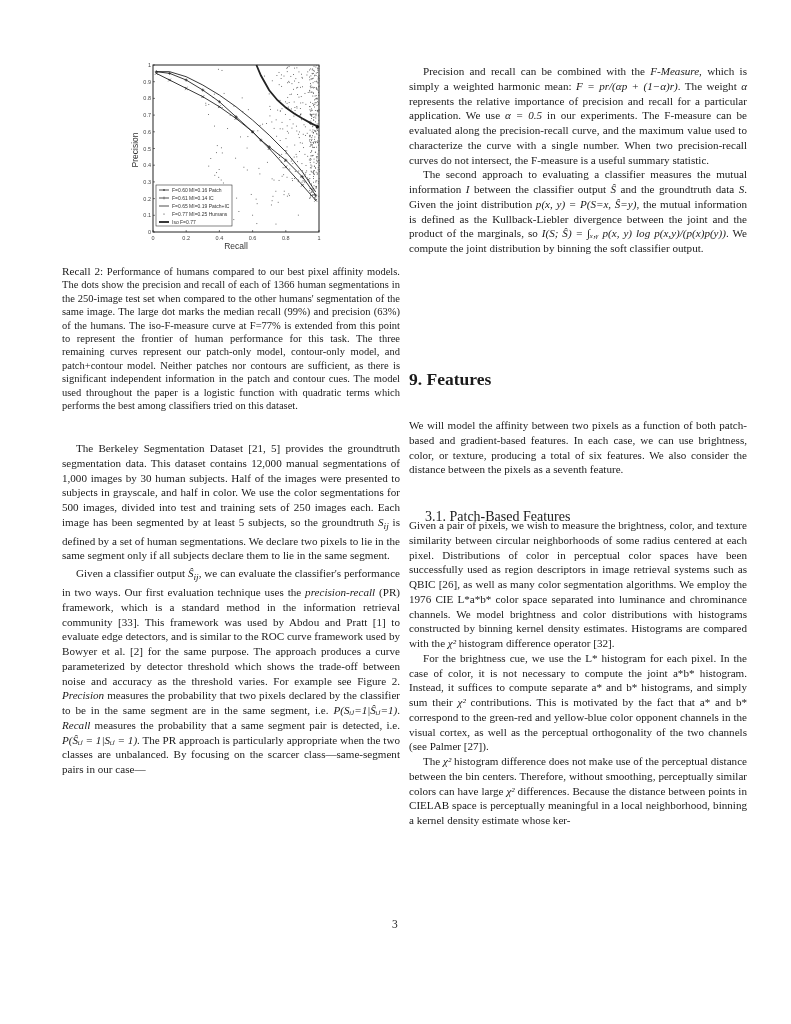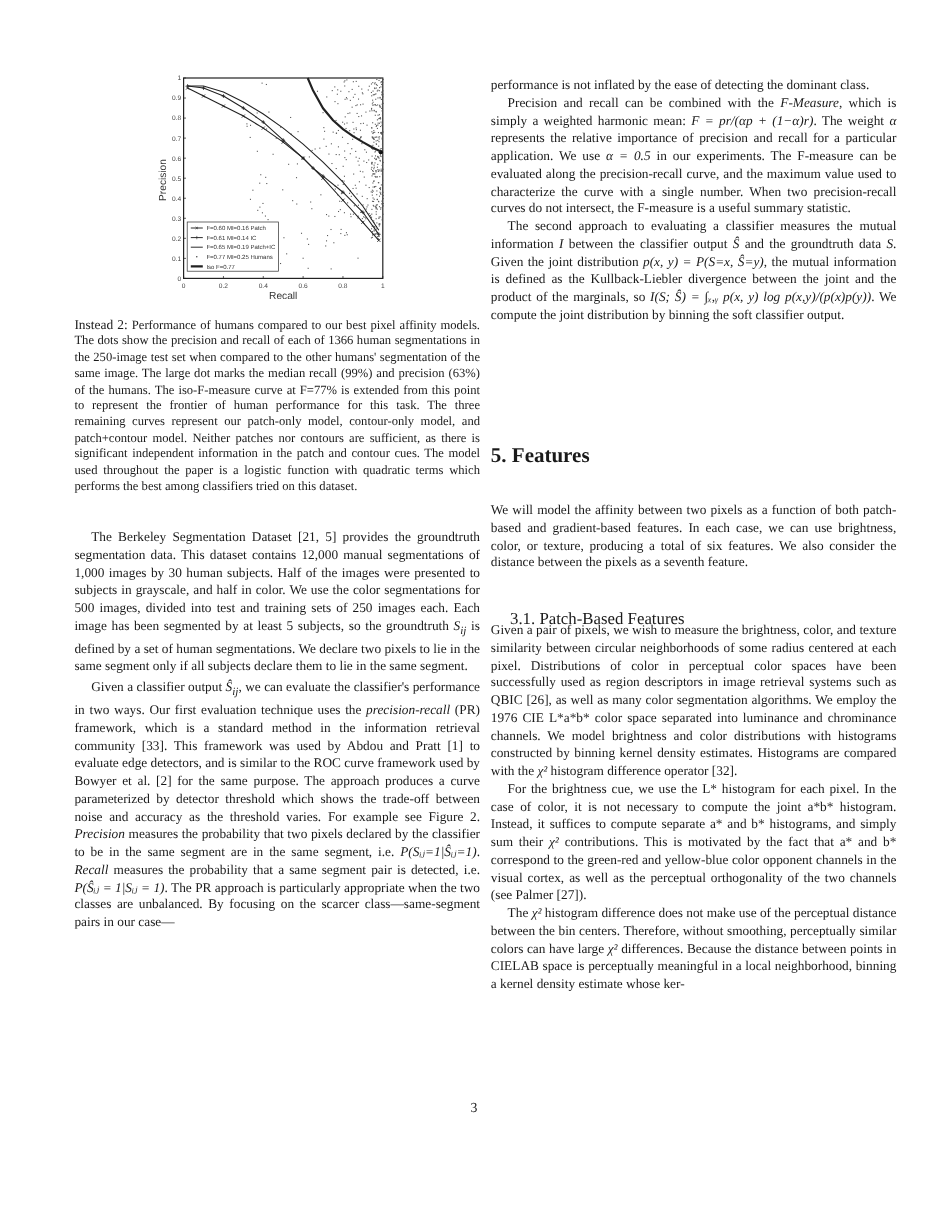--- a/index.html
+++ b/index.html
@@ -622,36 +622,35 @@
         <text x="52" y="157.8" font-size="5" fill="#333">F=0.77 MI=0.25 Humans</text>
         <line x1="39" y1="164" x2="49" y2="164" stroke="#222" stroke-width="1.8"></line>
         <text x="52" y="165.8" font-size="5" fill="#333">Iso F=0.77</text>
       </g>
     <text id="ylabel" transform="translate(18,92) rotate(-90)" text-anchor="middle" font-size="8.5" fill="#333">Precision</text>
     <text id="xlabel" x="116" y="191" text-anchor="middle" font-size="8.5" fill="#333">Recall</text>
   </svg>
 </div>
 
 <div id="caption">
-  <span class="fig-label">Instead 2:</span>
+  <span class="fig-label">Recall 2:</span>
   <span>Performance of humans compared to our best pixel affinity models. The dots show the precision and recall of each of 1366 human segmentations in the 250-image test set when compared to the other humans' segmentation of the same image. The large dot marks the median recall (99%) and precision (63%) of the humans. The iso-F-measure curve at F=77% is extended from this point to represent the frontier of human performance for this task. The three remaining curves represent our patch-only model, contour-only model, and patch+contour model. Neither patches nor contours are sufficient, as there is significant independent information in the patch and contour cues. The model used throughout the paper is a logistic function with quadratic terms which performs the best among classifiers tried on this dataset.</span>
 </div>
 
 <div class="col left" style="top:441px;">
   <p class="indent"><span>The Berkeley Segmentation Dataset [21, 5] provides the groundtruth segmentation data. This dataset contains 12,000 manual segmentations of 1,000 images by 30 human subjects. Half of the images were presented to subjects in grayscale, and half in color. We use the color segmentations for 500 images, divided into test and training sets of 250 images each. Each image has been segmented by at least 5 subjects, so the groundtruth </span><span class="math">S</span><sub class="math">ij</sub><span> is defined by a set of human segmentations. We declare two pixels to lie in the same segment only if all subjects declare them to lie in the same segment.</span></p>
   <p class="indent" style="margin-top:3px;"><span>Given a classifier output </span><span class="math">Ŝ</span><sub class="math">ij</sub><span>, we can evaluate the classifier's performance in two ways. Our first evaluation technique uses the </span><em>precision-recall</em><span> (PR) framework, which is a standard method in the information retrieval community [33]. This framework was used by Abdou and Pratt [1] to evaluate edge detectors, and is similar to the ROC curve framework used by Bowyer et al. [2] for the same purpose. The approach produces a curve parameterized by detector threshold which shows the trade-off between noise and accuracy as the threshold varies. For example see Figure 2. </span><em>Precision</em><span> measures the probability that two pixels declared by the classifier to be in the same segment are in the same segment, i.e. </span><span class="math">P(Sᵢⱼ=1|Ŝᵢⱼ=1)</span><span>. </span><em>Recall</em><span> measures the probability that a same segment pair is detected, i.e. </span><span class="math">P(Ŝᵢⱼ = 1|Sᵢⱼ = 1)</span><span>. The PR approach is particularly appropriate when the two classes are unbalanced. By focusing on the scarcer class—same-segment pairs in our case—</span></p>
 </div>
 
 <div class="col right" style="top:64px;">
-  <p>performance is not inflated by the ease of detecting the dominant class.</p>
   <p class="indent"><span>Precision and recall can be combined with the </span><em>F-Measure</em><span>, which is simply a weighted harmonic mean: </span><span class="math">F = pr/(αp + (1−α)r)</span><span>. The weight </span><span class="math">α</span><span> represents the relative importance of precision and recall for a particular application. We use </span><span class="math">α = 0.5</span><span> in our experiments. The F-measure can be evaluated along the precision-recall curve, and the maximum value used to characterize the curve with a single number. When two precision-recall curves do not intersect, the F-measure is a useful summary statistic.</span></p>
   <p class="indent"><span>The second approach to evaluating a classifier measures the mutual information </span><span class="math">I</span><span> between the classifier output </span><span class="math">Ŝ</span><span> and the groundtruth data </span><span class="math">S</span><span>. Given the joint distribution </span><span class="math">p(x, y) = P(S=x, Ŝ=y)</span><span>, the mutual information is defined as the Kullback-Liebler divergence between the joint and the product of the marginals, so </span><span class="math">I(S; Ŝ) = ∫ₓ,ᵧ p(x, y) log p(x,y)/(p(x)p(y))</span><span>. We compute the joint distribution by binning the soft classifier output.</span></p>
 </div>
 
-<h2>5. Features</h2>
+<h2>9. Features</h2>
 
 <div class="col right" style="top:418px;">
   <p>We will model the affinity between two pixels as a function of both patch-based and gradient-based features. In each case, we can use brightness, color, or texture, producing a total of six features. We also consider the distance between the pixels as a seventh feature.</p>
 </div>
 
 <h3>3.1. Patch-Based Features</h3>
 
 <div class="col right" style="top:518px;">
   <p><span>Given a pair of pixels, we wish to measure the brightness, color, and texture similarity between circular neighborhoods of some radius centered at each pixel. Distributions of color in perceptual color spaces have been successfully used as region descriptors in image retrieval systems such as QBIC [26], as well as many color segmentation algorithms. We employ the 1976 CIE L*a*b* color space separated into luminance and chrominance channels. We model brightness and color distributions with histograms constructed by binning kernel density estimates. Histograms are compared with the </span><span class="math">χ²</span><span> histogram difference operator [32].</span></p>
   <p class="indent"><span>For the brightness cue, we use the L* histogram for each pixel. In the case of color, it is not necessary to compute the joint a*b* histogram. Instead, it suffices to compute separate a* and b* histograms, and simply sum their </span><span class="math">χ²</span><span> contributions. This is motivated by the fact that a* and b* correspond to the green-red and yellow-blue color opponent channels in the visual cortex, as well as the perceptual orthogonality of the two channels (see Palmer [27]).</span></p>

